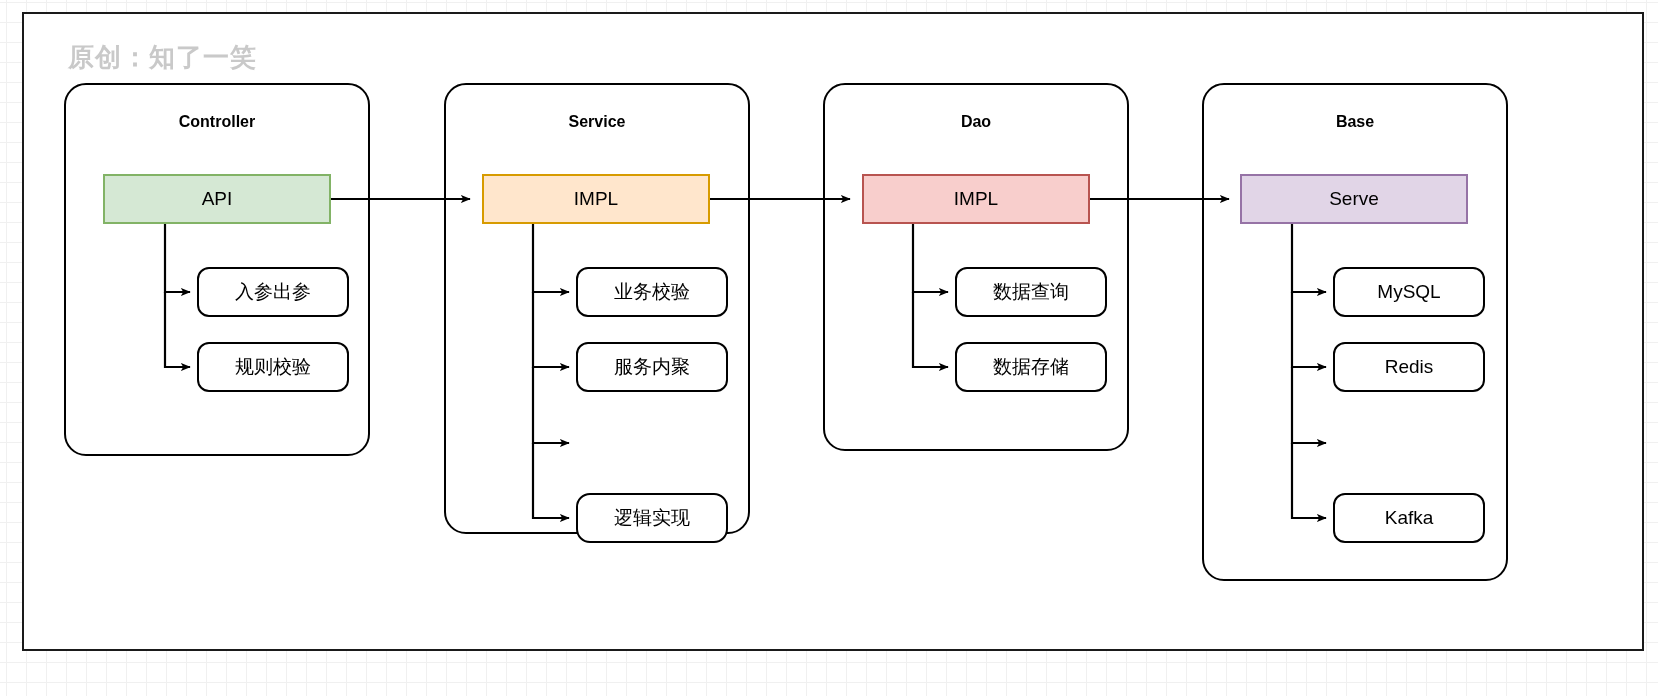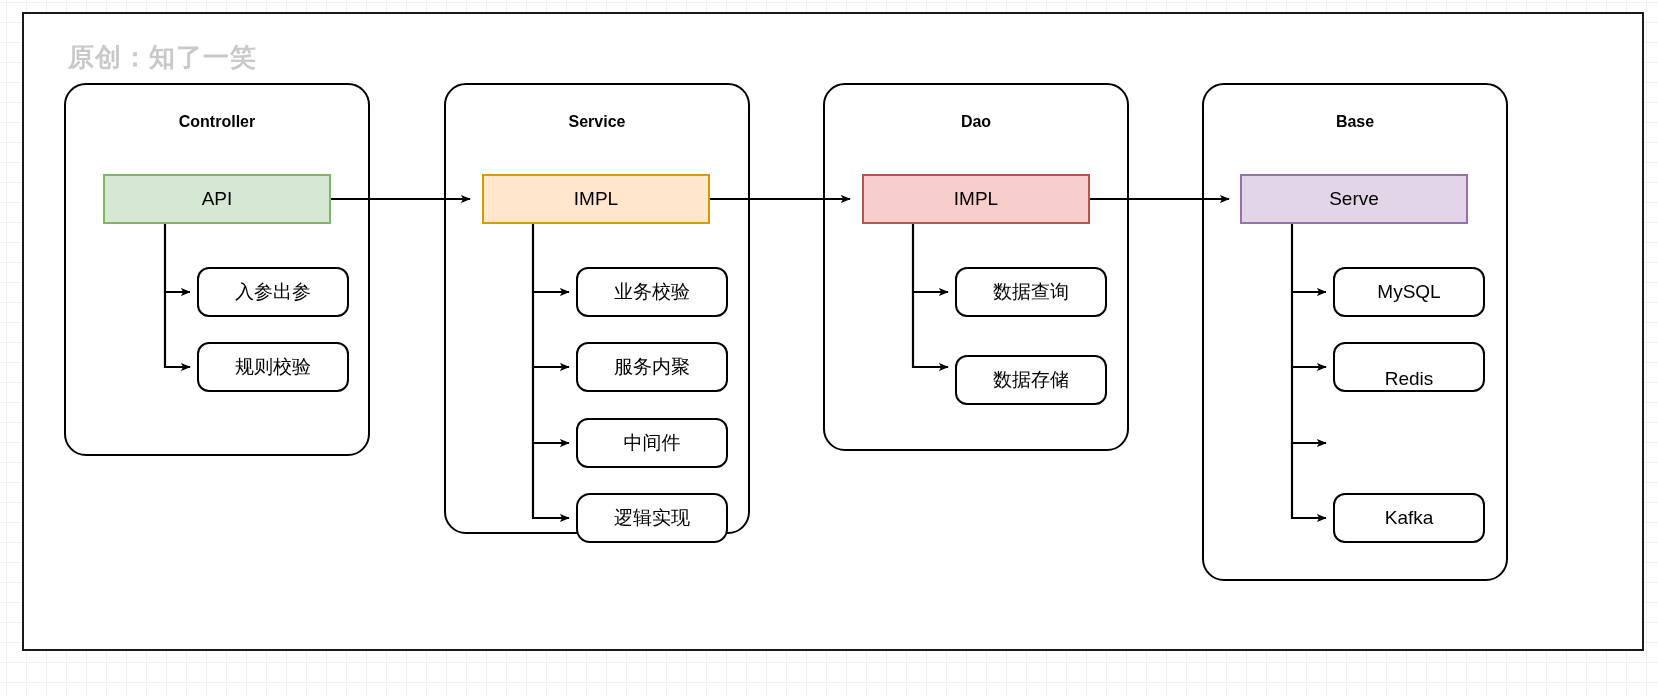--- a/index.html
+++ b/index.html
@@ -179,37 +179,34 @@
   <div class="child-box" style="left:197px; top:342px; width:152px; height:50px;">
     <span>规则校验</span>
   </div>
 
   <div class="child-box" style="left:576px; top:267px; width:152px; height:50px;">
     <span>业务校验</span>
   </div>
   <div class="child-box" style="left:576px; top:342px; width:152px; height:50px;">
     <span>服务内聚</span>
   </div>
-  <div class="child-box" style="left:576px; top:418px; width:152px; height:50px;">
-    <span>中间件</span>
-  </div>
   <div class="child-box" style="left:576px; top:493px; width:152px; height:50px;border-radius:14px;">
     <span>逻辑实现</span>
   </div>
 
   <div class="child-box" style="left:955px; top:267px; width:152px; height:50px;">
     <span>数据查询</span>
   </div>
-  <div class="child-box" style="left:955px; top:342px; width:152px; height:50px;margin-top:13px;">
+  <div class="child-box" style="left:955px; top:342px; width:152px; height:50px;">
     <span>数据存储</span>
   </div>
 
   <div class="child-box" style="left:1333px; top:267px; width:152px; height:50px;">
     <span>MySQL</span>
   </div>
-  <div class="child-box" style="left:1333px; top:342px; width:152px; height:50px;align-items:flex-end;">
+  <div class="child-box" style="left:1333px; top:342px; width:152px; height:50px;">
     <span>Redis</span>
   </div>
   <div class="child-box" style="left:1333px; top:493px; width:152px; height:50px;">
     <span>Kafka</span>
   </div>
 
 </div>
 
 </body></html>

